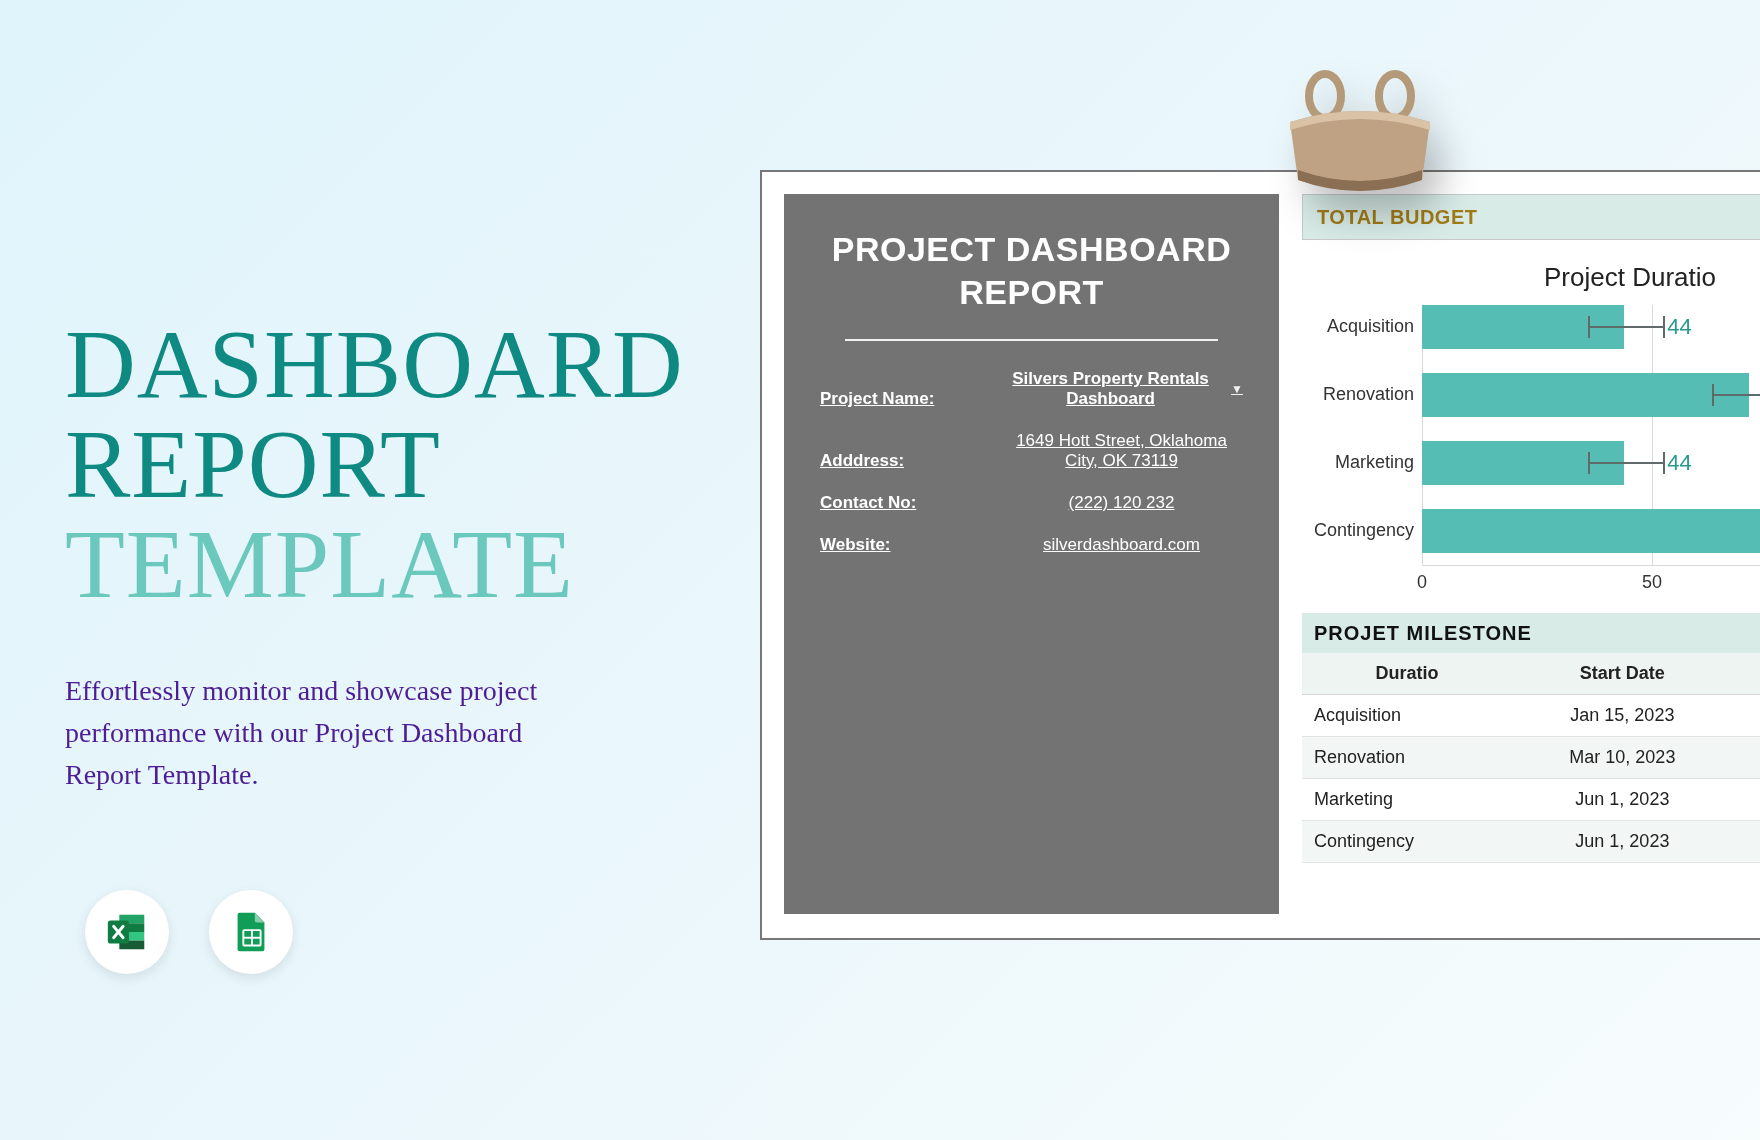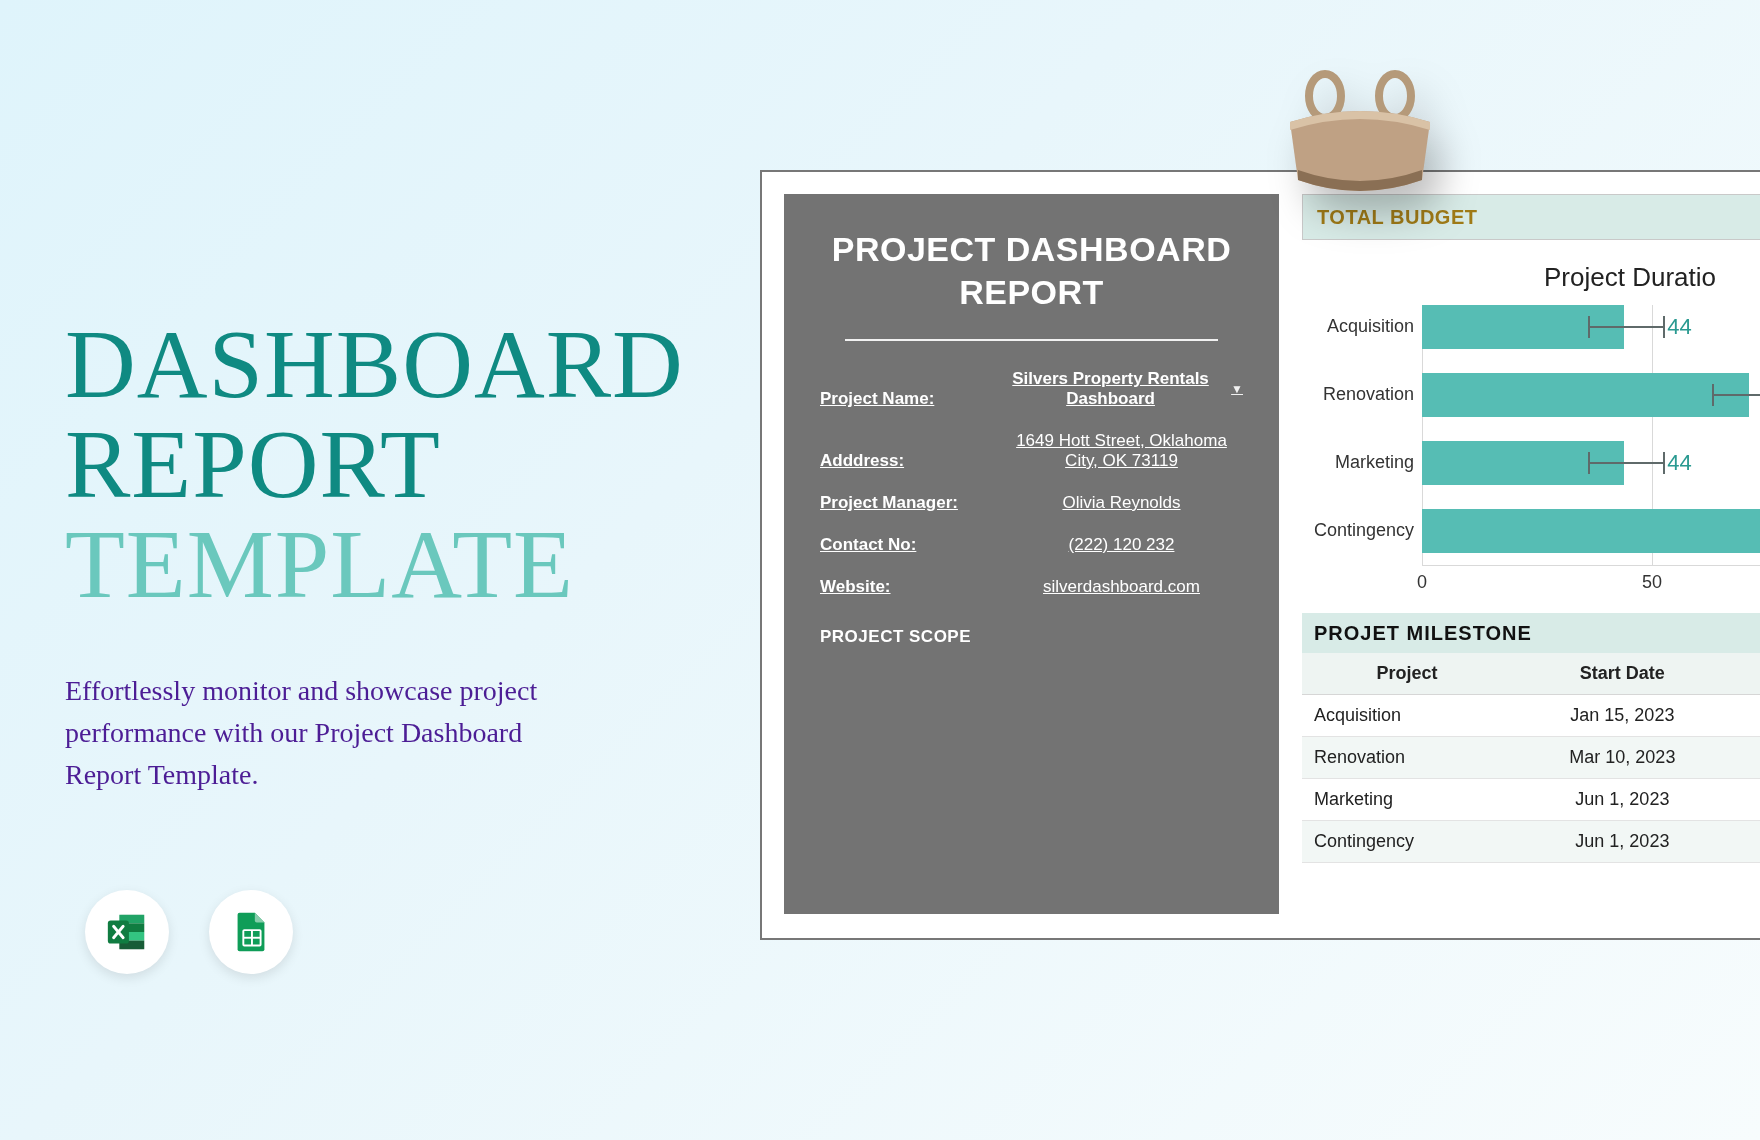--- a/index.html
+++ b/index.html
@@ -253,33 +253,28 @@
         <div class="meta-val sel">
           <span>Silvers Property Rentals Dashboard</span>
           <span class="chev">▼</span>
         </div>
       </div>
       <div class="meta-row">
         <div class="meta-label">Adddress:</div>
         <div class="meta-val">1649 Hott Street, Oklahoma City, OK 73119</div>
       </div>
       <div class="meta-row">
-        <div class="meta-label">Project Manager:</div>
-        <div class="meta-val">Olivia Reynolds</div>
-      </div>
-      <div class="meta-row">
         <div class="meta-label">Contact No:</div>
         <div class="meta-val">(222) 120 232</div>
       </div>
       <div class="meta-row">
         <div class="meta-label">Website:</div>
         <div class="meta-val link">silverdashboard.com</div>
       </div>
     </div>
-    <div class="scope-head">PROJECT SCOPE</div>
   </div>
 
   <div class="right">
 
     <div class="budget">
       <div class="budget-label">TOTAL BUDGET</div>
 
     </div>
 
     <div class="chart-title">Project Duratio</div>
@@ -326,21 +321,21 @@
     <div class="ylab" style="top: 11px;">Acquisition</div>
         <div class="ylab" style="top: 79px;">Renovation</div>
         <div class="ylab" style="top: 147px;">Marketing</div>
         <div class="ylab" style="top: 215px;">Contingency</div>
       </div>
 
     <div class="ms-head">PROJET  MILESTONE</div>
     <table class="ms">
       <thead>
           <tr id="ms-head-row">
-            <th>Project</th>
+            <th>Duratio</th>
             <th>Start Date</th>
             <th>End Date</th>
           </tr>
         </thead>
       <tbody id="ms-body">
           <tr>
             <td>Acquisition</td>
             <td>Jan 15, 2023</td>
             <td>Feb 28, 2023</td>
           </tr>

